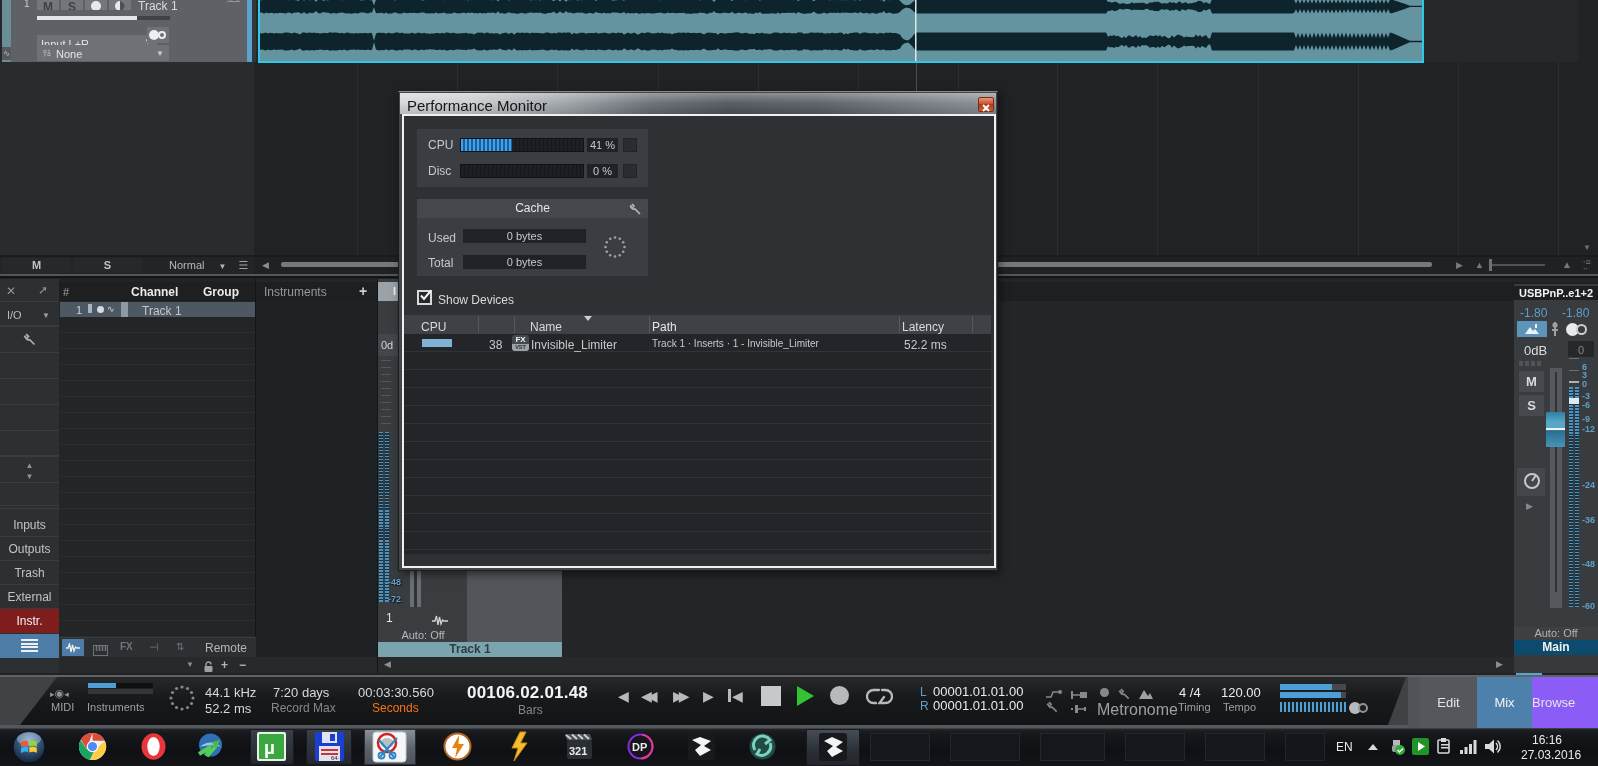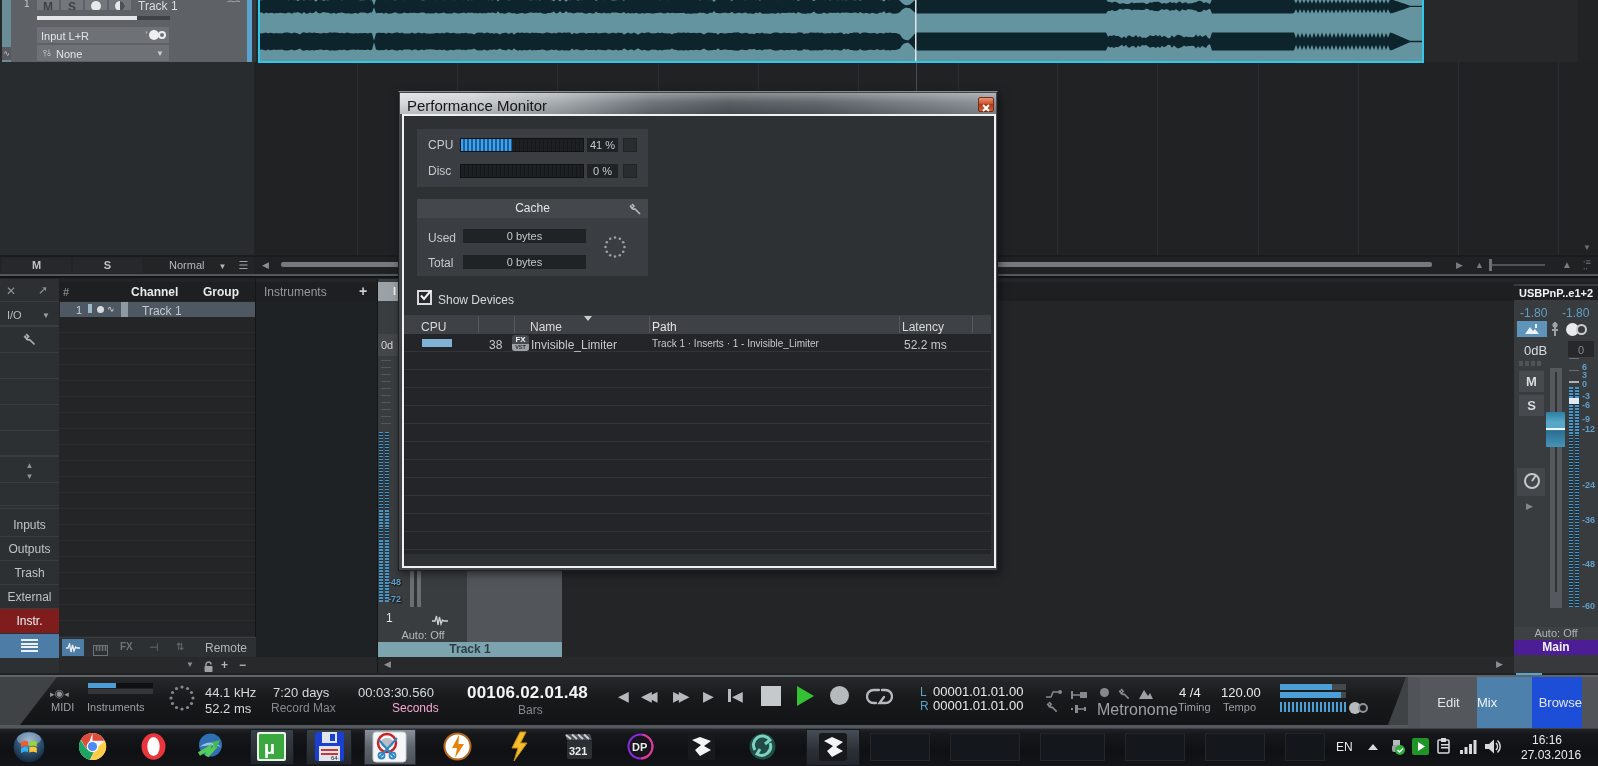--- a/index.html
+++ b/index.html
@@ -50,21 +50,21 @@
     <div class="abs" style="left:11px;top:1px;width:5px;height:10px;background:#4e5256;border-radius:0 5px 5px 0"></div>
   </div>
 <div class="abs" style="left:138px;top:0;width:60px;height:10px;color:#d9dcde;font-size:12px;line-height:13px;overflow:hidden">Track 1</div>
 <div class="abs" style="left:226px;top:0;width:14px;height:9px;overflow:hidden;color:#d9dcde;font-size:9px;line-height:10px;letter-spacing:-2px">⌒⌒</div>
 <div class="abs" style="left:247px;top:0;width:5px;height:62px;background:#5ba3d0"></div>
 <div class="abs" style="left:252px;top:0;width:4px;height:62px;background:#33373b"></div>
 
 <div class="abs" style="left:37px;top:16px;width:133px;height:4px;background:#3f4347"></div>
 <div class="abs" style="left:37px;top:16px;width:100px;height:4px;background:#e3e5e7"></div>
 
-<div class="abs" style="left:37px;top:27px;width:120px;height:16px;background:#6e7277">
+<div class="abs" style="left:37px;top:35px;width:120px;height:16px;background:#6e7277">
     <span style="position:absolute;left:4px;top:3px;font-size:11px;color:#e2e4e6">Input L+R</span>
     <span style="position:absolute;right:5px;top:2px;font-size:8px;color:#caccce">▼</span>
   </div>
 <div class="abs" style="left:147px;top:27px;width:22px;height:16px;background:#6e7277">
     <span class="abs" style="left:2px;top:3px;width:10px;height:10px;border-radius:50%;background:#eceeef"></span>
     <span class="abs" style="left:11px;top:4px;width:8px;height:8px;border-radius:50%;border:2px solid #eceeef;box-sizing:border-box"></span>
   </div>
 
 <div class="abs" style="left:37px;top:45px;width:132px;height:16px;background:#6e7277">
     <span style="position:absolute;left:6px;top:3px;font-size:9px;color:#dadcde">⫯⫰</span>
@@ -243,21 +243,21 @@
 <style>.rsc{left:1582px;color:#5f9fc8;font-size:9px;font-weight:bold;width:16px}</style>
 
 <div class="abs" style="left:1517px;top:468px;width:28px;height:28px;background:#43464a"></div>
 <div class="abs" style="left:1523px;top:472px"><svg width="18" height="18" viewBox="0 0 18 18">
       <circle cx="9" cy="9" r="7" fill="none" stroke="#c6c9cc" stroke-width="2"></circle>
       <path d="M9 9 L12.5 4" stroke="#c6c9cc" stroke-width="2"></path>
     </svg></div>
 <div class="abs" style="left:1526px;top:501px;color:#85898d;font-size:9px">▶</div>
 
 <div class="abs" style="left:1514px;top:627px;width:84px;height:13px;background:#3e4144;color:#aeb2b5;font-size:11px;text-align:center;line-height:13px">Auto: Off</div>
-<div class="abs" style="left:1514px;top:640px;width:84px;height:15px;background:#4c1d95;color:#f0f2f3;font-size:12px;font-weight:bold;text-align:center;line-height:15px">Main</div>
+<div class="abs" style="left:1514px;top:640px;width:84px;height:15px;background:#0c4a6e;color:#f0f2f3;font-size:12px;font-weight:bold;text-align:center;line-height:15px">Main</div>
 <div class="abs" style="left:1514px;top:655px;width:84px;height:18px;background:#37393c"></div>
 <div class="abs" style="left:1516px;top:673px;width:26px;height:5px;background:#57a8c8"></div>
 
 <div class="abs" style="left:0;top:675px;width:1598px;height:53px;background:#3f4346"></div>
 <div class="abs" style="left:0;top:675px;width:1598px;height:2px;background:#606468"></div>
 <div class="abs" style="left:0;top:725px;width:1420px;height:3px;background:#54585c"></div>
 <div class="abs" style="left:0;top:677px;width:1420px;height:48px;background:linear-gradient(to bottom,#26282a,#17191b 45%,#121416);clip-path:polygon(57px 0,1406px 0,1388px 100%,20px 100%)"></div>
 
 <div class="abs" style="left:50px;top:687px;width:40px;height:12px;color:#8f9396;font-size:9px">▸<span style="font-size:11px">◉</span>◂</div>
 <div class="abs" style="left:51px;top:701px;color:#9da1a4;font-size:11px">MIDI</div>
@@ -282,21 +282,21 @@
         <circle cx="4.5" cy="8.5" r="1.6"></circle>
         <circle cx="8.5" cy="4.5" r="1.6"></circle>
       </g>
     </svg></div>
 
 <div class="abs" style="left:205px;top:685px;color:#d7dadc;font-size:13px">44.1 kHz</div>
 <div class="abs" style="left:205px;top:701px;color:#d7dadc;font-size:13px">52.2 ms</div>
 <div class="abs" style="left:273px;top:685px;color:#d7dadc;font-size:13px">7:20 days</div>
 <div class="abs" style="left:271px;top:701px;color:#85898d;font-size:12px">Record Max</div>
 <div class="abs" style="left:358px;top:685px;color:#d7dadc;font-size:13px">00:03:30.560</div>
-<div class="abs" style="left:392px;top:701px;color:#f9a8d4;font-size:12px">Seconds</div>
+<div class="abs" style="left:372px;top:701px;color:#f97316;font-size:12px">Seconds</div>
 <div class="abs" style="left:467px;top:683px;color:#f2f4f5;font-size:17px;font-weight:bold;letter-spacing:0.2px">00106.02.01.48</div>
 <div class="abs" style="left:518px;top:703px;color:#85898d;font-size:12px">Bars</div>
 
 <div class="abs" style="left:618px;top:688px;color:#b6babd;font-size:14px">◀</div>
 <div class="abs" style="left:641px;top:688px;color:#b6babd;font-size:14px;letter-spacing:-5px">◀◀</div>
 <div class="abs" style="left:673px;top:688px;color:#b6babd;font-size:14px;letter-spacing:-5px">▶▶</div>
 <div class="abs" style="left:703px;top:688px;color:#b6babd;font-size:14px">▶</div>
 <div class="abs" style="left:728px;top:689px;width:3px;height:13px;background:#b6babd"></div>
 <div class="abs" style="left:732px;top:688px;color:#b6babd;font-size:14px">◀</div>
 
@@ -347,22 +347,22 @@
 <div class="abs" style="left:1280px;top:684px;width:66px;height:6px;background:#45484c"></div>
 <div class="abs" style="left:1280px;top:684px;width:52px;height:6px;background:#4b9fd6"></div>
 <div class="abs" style="left:1280px;top:692px;width:66px;height:6px;background:#45484c"></div>
 <div class="abs" style="left:1280px;top:692px;width:61px;height:6px;background:#4b9fd6"></div>
 <div class="abs" style="left:1280px;top:702px;width:66px;height:10px;background:repeating-linear-gradient(to right,#4b9fd6 0,#4b9fd6 2px,#1c1f21 2px,#1c1f21 4px)"></div>
 <div class="abs" style="left:1349px;top:702px;width:12px;height:12px;border-radius:50%;background:#b6babd"></div>
 <div class="abs" style="left:1358px;top:703px;width:10px;height:10px;border-radius:50%;border:2px solid #8f9396;background:#1c1f21"></div>
 
 <div class="abs" style="left:1408px;top:677px;width:190px;height:51px;background:#505458"></div>
 <div class="abs" style="left:1420px;top:677px;width:57px;height:51px;background:#54585c;color:#e4e6e8;font-size:13px;text-align:center;line-height:51px">Edit</div>
-<div class="abs" style="left:1477px;top:677px;width:55px;height:51px;background:#4d80ab;color:#f2f4f5;font-size:13px;text-align:left;line-height:51px">Mix</div>
-<div class="abs" style="left:1532px;top:677px;width:50px;height:51px;background:#1d4ed8;color:#e4e6e8;font-size:13px;text-align:right;line-height:51px">Browse</div>
+<div class="abs" style="left:1477px;top:677px;width:55px;height:51px;background:#4d80ab;color:#f2f4f5;font-size:13px;text-align:center;line-height:51px">Mix</div>
+<div class="abs" style="left:1532px;top:677px;width:66px;height:51px;background:#8b5cf6;color:#e4e6e8;font-size:13px;text-align:left;line-height:51px">Browse</div>
 
 <div class="abs" style="left:0;top:728px;width:1598px;height:38px;background:linear-gradient(to bottom,#23262a 0,#16181b 15%,#0e1013 60%,#131518)"></div>
 <div class="abs" style="left:0;top:728px;width:1598px;height:1px;background:#3c4147"></div>
 
 <div class="abs" style="left:870px;top:733px;width:60px;height:28px;background:#14171b;border:1px solid #23272d"></div>
 <div class="abs" style="left:950px;top:733px;width:70px;height:28px;background:#14171b;border:1px solid #22262c"></div>
 <div class="abs" style="left:1040px;top:733px;width:65px;height:28px;background:#14171b;border:1px solid #23272d"></div>
 <div class="abs" style="left:1125px;top:733px;width:60px;height:28px;background:#14171b;border:1px solid #22262c"></div>
 <div class="abs" style="left:1205px;top:733px;width:60px;height:28px;background:#14171b;border:1px solid #23272d"></div>
 <div class="abs" style="left:1285px;top:733px;width:40px;height:28px;background:#13161a;border:1px solid #212529"></div>

